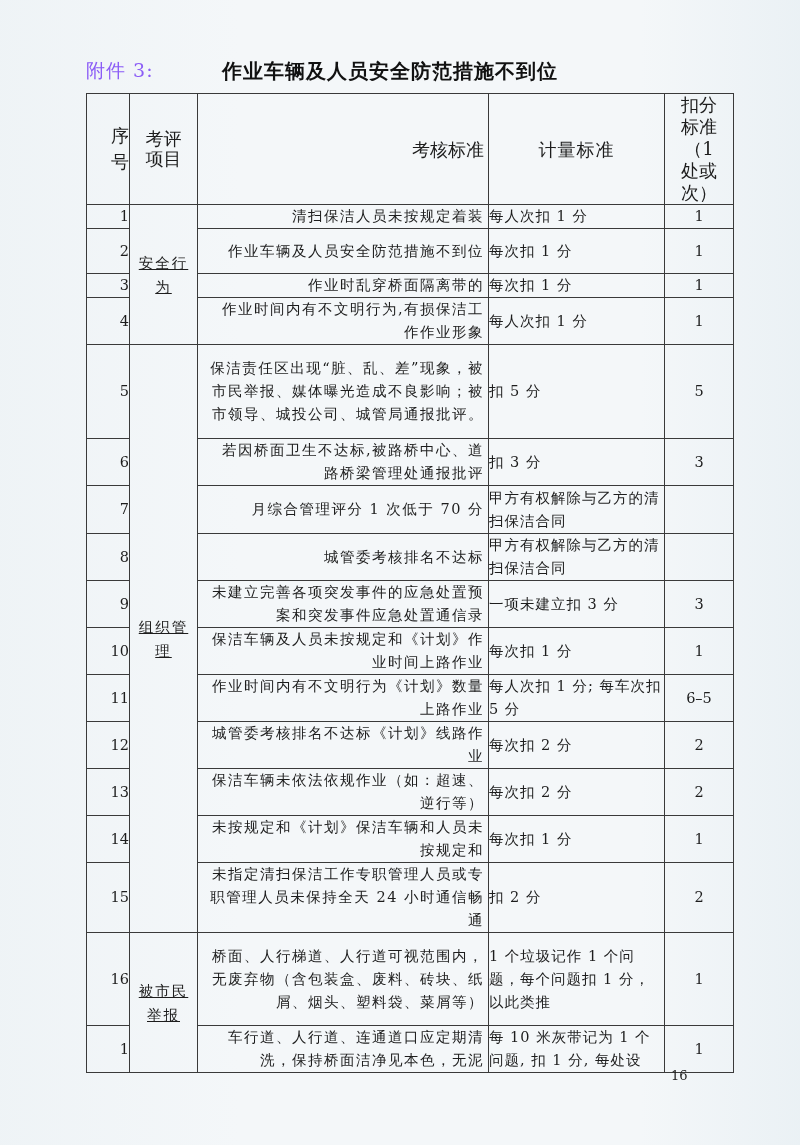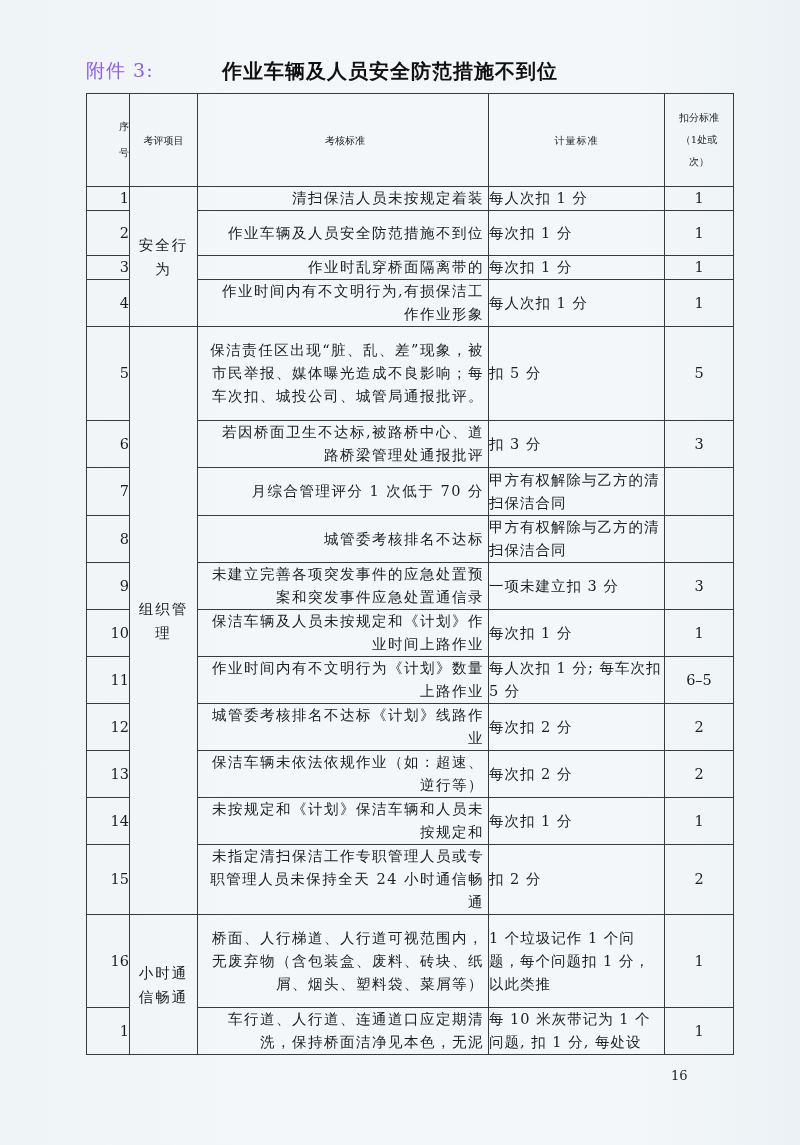--- a/index.html
+++ b/index.html
@@ -29,27 +29,27 @@
     width: 647px;
     font-size: 14.5px;
     line-height: 23px;
   }
   table.grid td, table.grid th {
     border: 1.2px solid #3a3a3a;
     padding: 0;
     vertical-align: middle;
     font-weight: normal;
   }
-  th { text-align: center; font-size: 10px; }
+  th { text-align: center; font-size: 18px; }
   .c-no { width: 43px; text-align: right; }
   .c-cat { width: 68px; text-align: center; }
   .c-std { width: 291px; text-align: right; padding-left: 8px !important; padding-right: 4px !important; letter-spacing: 1.5px; }
   .c-meas { width: 176px; letter-spacing: 1px; }
   .c-ded { width: 69px; text-align: center; }
-  .cat-text { display: inline-block; width: 50px; text-align: center; letter-spacing: 2px; line-height: 24px; }
+  .cat-text { display: inline-block; width: 50px; text-align: center; letter-spacing: 2px; line-height: 24px; text-decoration: underline; }
   .page-num {
     position: absolute; left: 671px; top: 1068px;
     font-size: 13px; color: #222;
   }
   .paper-shade {
     position: absolute; left: 0; top: 0; width: 800px; height: 1145px;
     background: linear-gradient(90deg, rgba(230,238,242,0.4), rgba(255,255,255,0) 30%, rgba(255,255,255,0) 80%, rgba(225,235,240,0.5));
     pointer-events: none;
   }
 </style>
@@ -68,21 +68,21 @@
     <col style="width:43px">
       <col style="width:68px">
       <col style="width:291px">
       <col style="width:176px">
       <col style="width:69px">
   </colgroup>
   <thead>
     <tr style="height:93px">
       <th class="c-no"><span style="display:inline-block;width:18px;line-height:26px">序号</span></th>
       <th class="c-cat"><span style="display:inline-block;width:50px;line-height:20px">考评项目</span></th>
-      <th class="c-std" style="text-align:center;letter-spacing:0">考核标准</th>
+      <th class="c-std" style="text-align:right;letter-spacing:0">考核标准</th>
       <th class="c-meas">计量标准</th>
       <th class="c-ded"><span style="display:inline-block;width:40px;line-height:22px">扣分标准（1处或次）</span></th>
     </tr>
   </thead>
   <tbody>
     <tr style="height:22px">
       <td class="c-no">1</td>
       <td class="c-cat" rowspan="4"><span class="cat-text">安全行为</span></td>
       <td class="c-std">清扫保洁人员未按规定着装</td>
       <td class="c-meas">每人次扣 1 分</td>
@@ -102,21 +102,21 @@
     </tr>
     <tr style="height:43px">
       <td class="c-no">4</td>
       <td class="c-std">作业时间内有不文明行为,有损保洁工作作业形象</td>
       <td class="c-meas">每人次扣 1 分</td>
       <td class="c-ded">1</td>
     </tr>
     <tr style="height:94px">
       <td class="c-no">5</td>
       <td class="c-cat" rowspan="11"><span class="cat-text">组织管理</span></td>
-      <td class="c-std">保洁责任区出现“脏、乱、差”现象，被市民举报、媒体曝光造成不良影响；每车次扣、城投公司、城管局通报批评。</td>
+      <td class="c-std">保洁责任区出现“脏、乱、差”现象，被市民举报、媒体曝光造成不良影响；被市领导、城投公司、城管局通报批评。</td>
       <td class="c-meas">扣 5 分</td>
       <td class="c-ded">5</td>
     </tr>
     <tr style="height:47px">
       <td class="c-no">6</td>
       <td class="c-std">若因桥面卫生不达标,被路桥中心、道路桥梁管理处通报批评</td>
       <td class="c-meas">扣 3 分</td>
       <td class="c-ded">3</td>
     </tr>
     <tr style="height:48px">
@@ -168,21 +168,21 @@
       <td class="c-ded">1</td>
     </tr>
     <tr style="height:69px">
       <td class="c-no">15</td>
       <td class="c-std">未指定清扫保洁工作专职管理人员或专职管理人员未保持全天 24 小时通信畅通</td>
       <td class="c-meas">扣 2 分</td>
       <td class="c-ded">2</td>
     </tr>
     <tr style="height:93px">
       <td class="c-no">16</td>
-      <td class="c-cat" rowspan="2"><span class="cat-text">小时通信畅通</span></td>
+      <td class="c-cat" rowspan="2"><span class="cat-text">被市民举报</span></td>
       <td class="c-std">桥面、人行梯道、人行道可视范围内，无废弃物（含包装盒、废料、砖块、纸屑、烟头、塑料袋、菜屑等）</td>
       <td class="c-meas">1 个垃圾记作 1 个问题，每个问题扣 1 分，以此类推</td>
       <td class="c-ded">1</td>
     </tr>
     <tr style="height:47px">
       <td class="c-no">1</td>
       <td class="c-std">车行道、人行道、连通道口应定期清洗，保持桥面洁净见本色，无泥</td>
       <td class="c-meas">每 10 米灰带记为 1 个问题, 扣 1 分, 每处设</td>
       <td class="c-ded">1</td>
     </tr>

